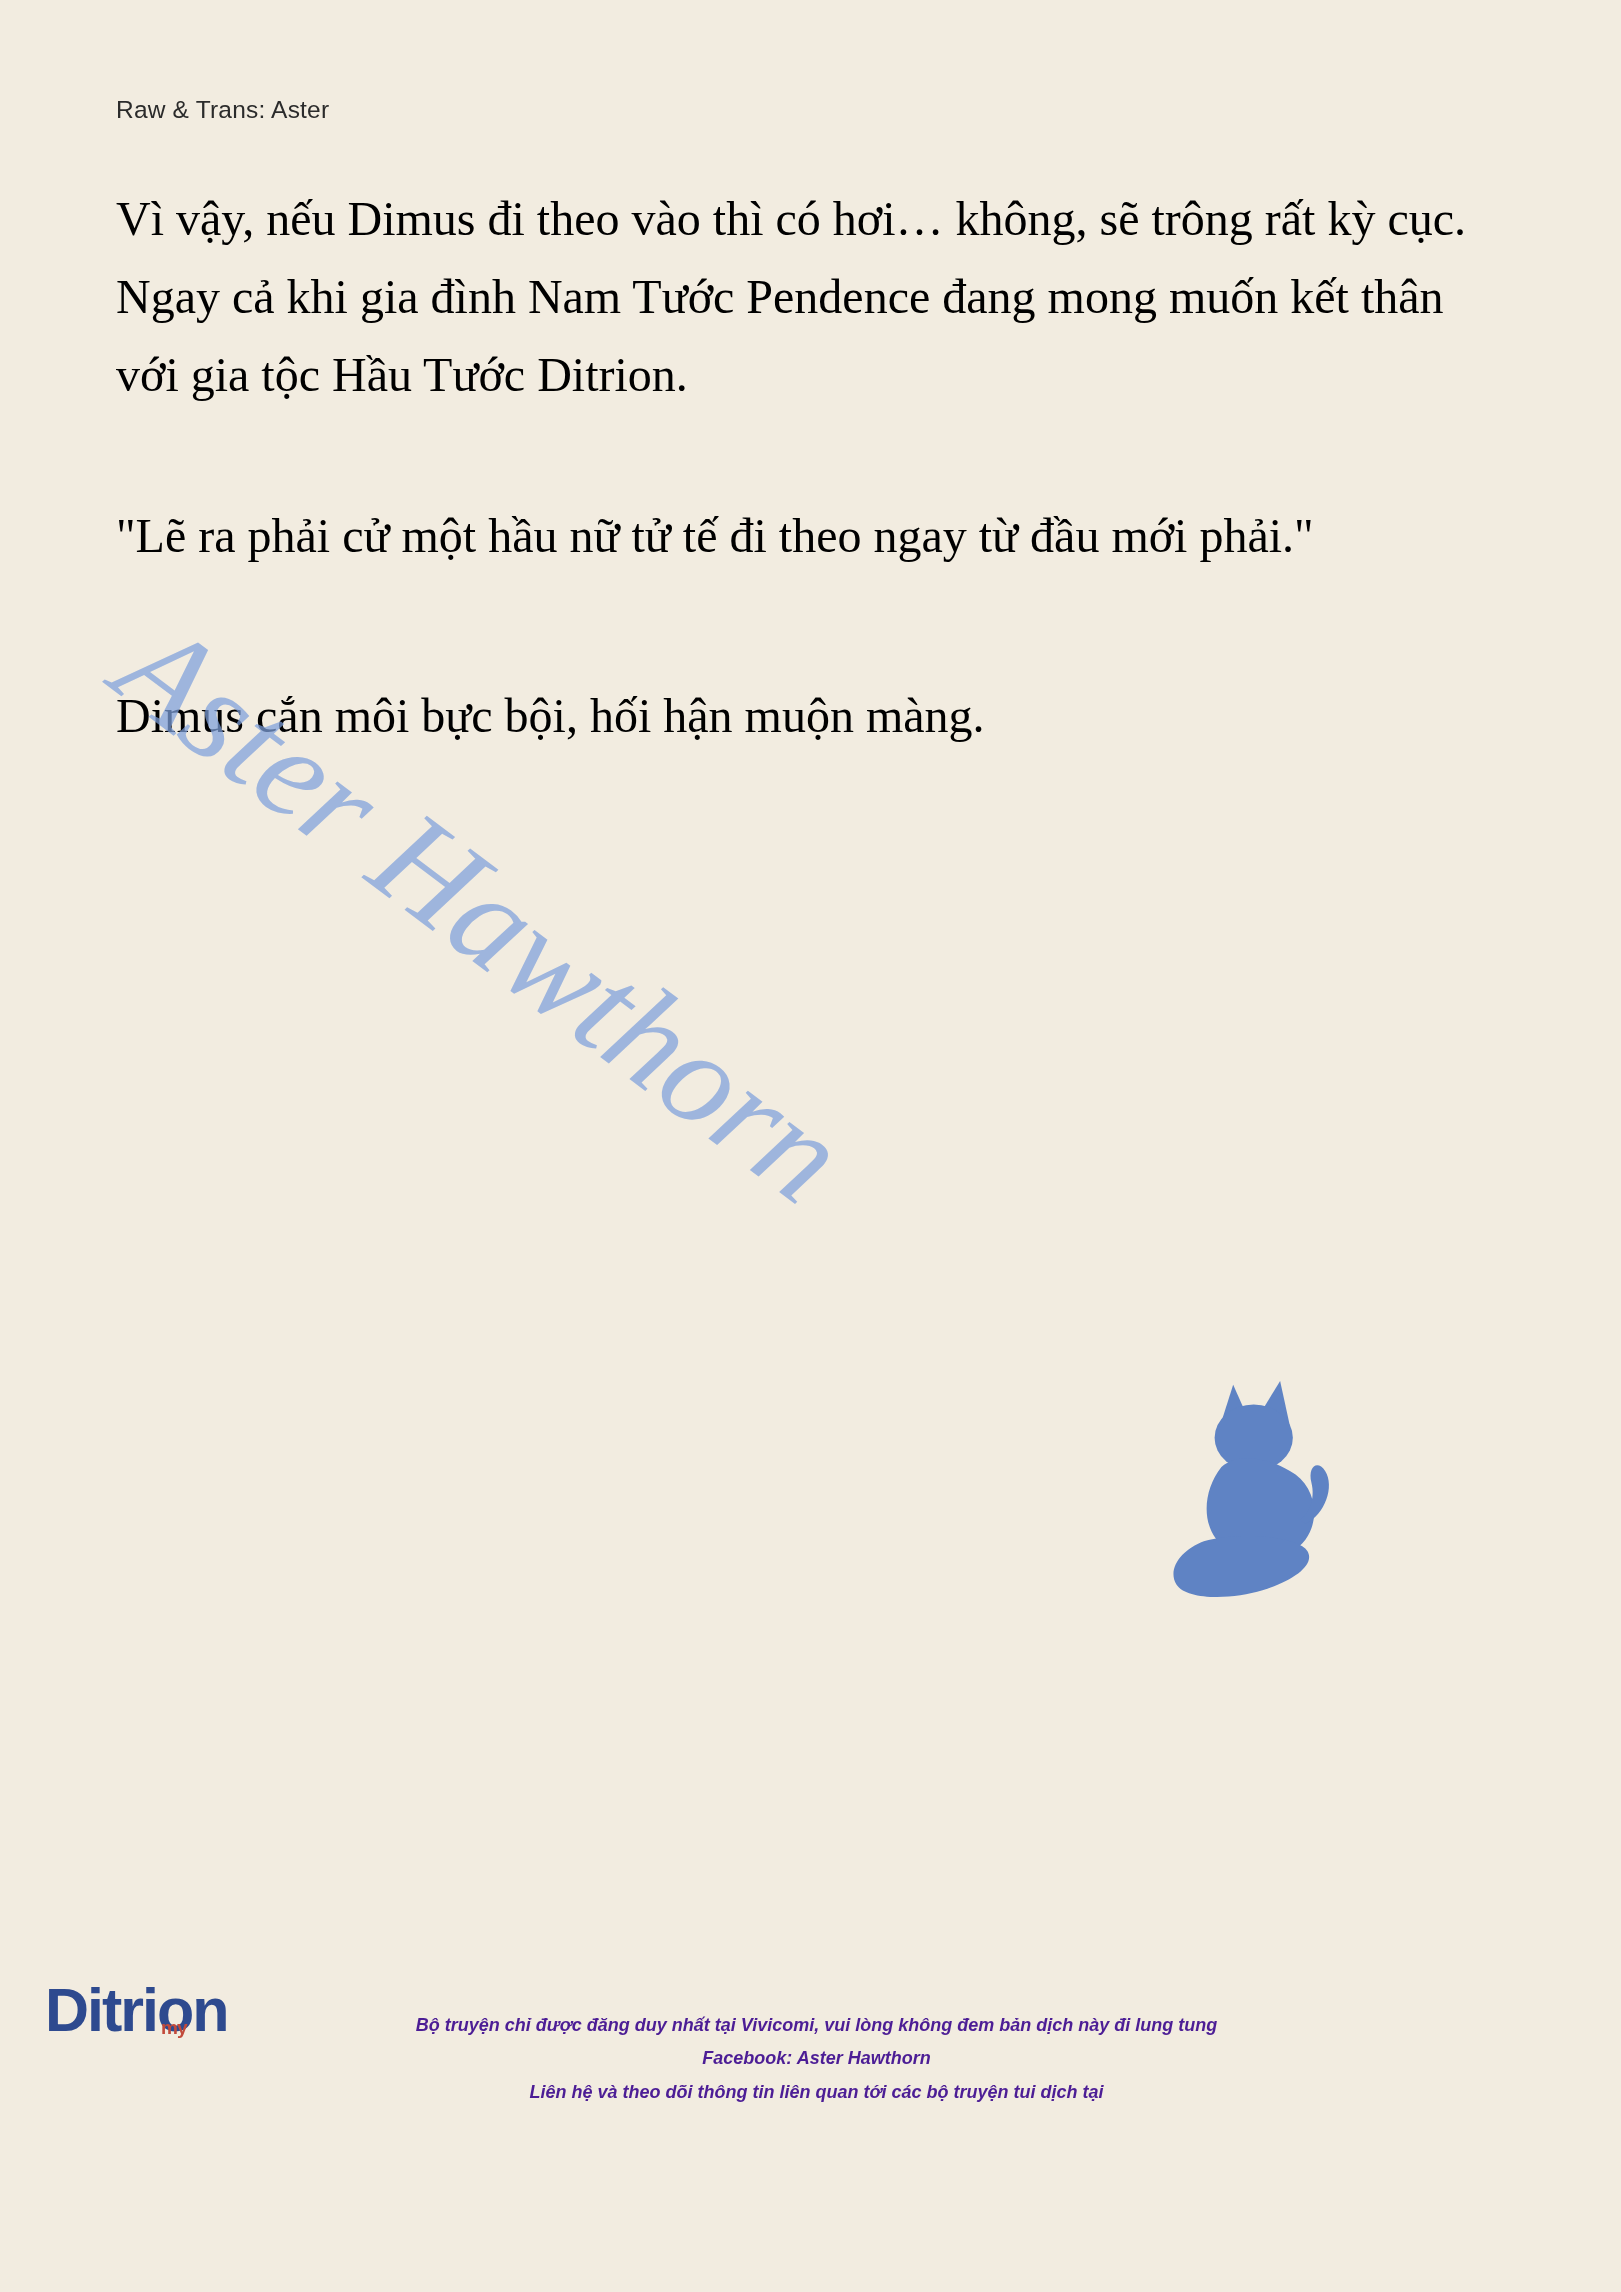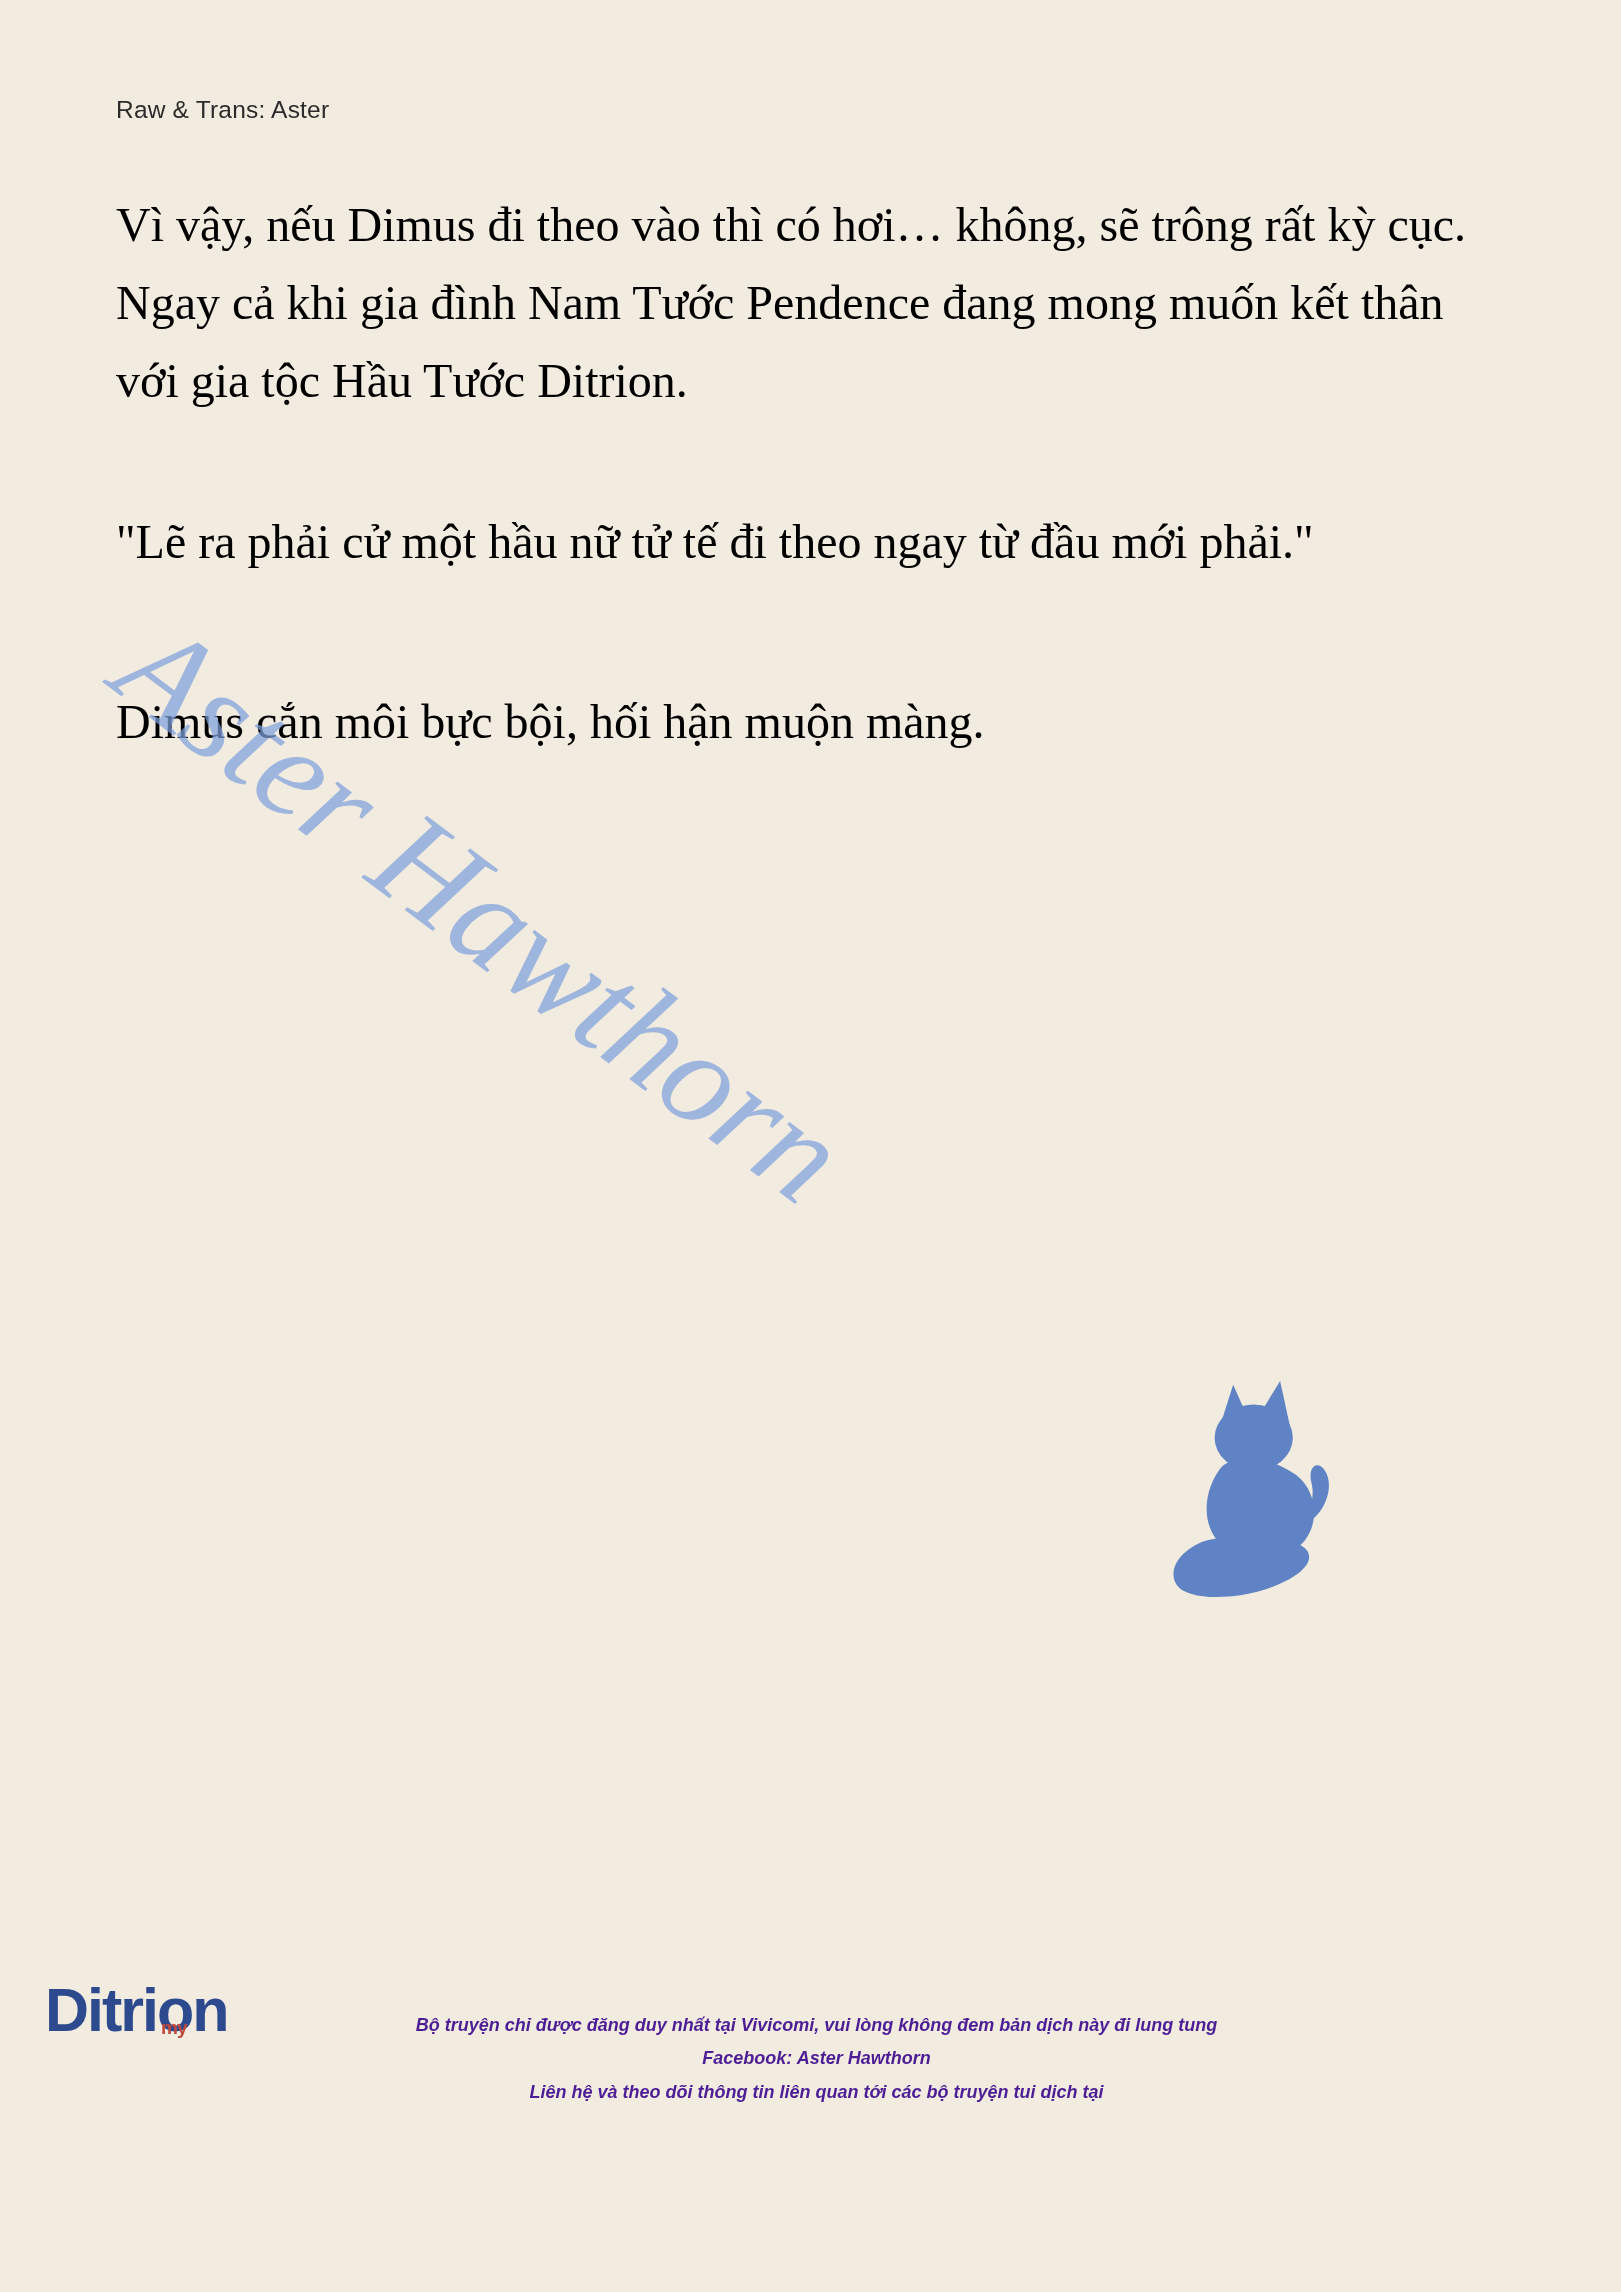--- a/index.html
+++ b/index.html
@@ -25,21 +25,21 @@
     position: absolute;
     top: 96px;
     left: 110px;
     font-family: "Liberation Sans", sans-serif;
     font-size: 24.5px;
     color: #2b2b2b;
     letter-spacing: 0.2px;
   }
   .content {
     position: absolute;
-    top: 186px;
+    top: 180px;
     left: 110px;
     width: 1411px;
   }
   .para {
     font-family: "Liberation Serif", serif;
     font-size: 48px;
     line-height: 1.62;
     color: #000000;
     margin: 0 0 0 0;
     width: 1392px;

